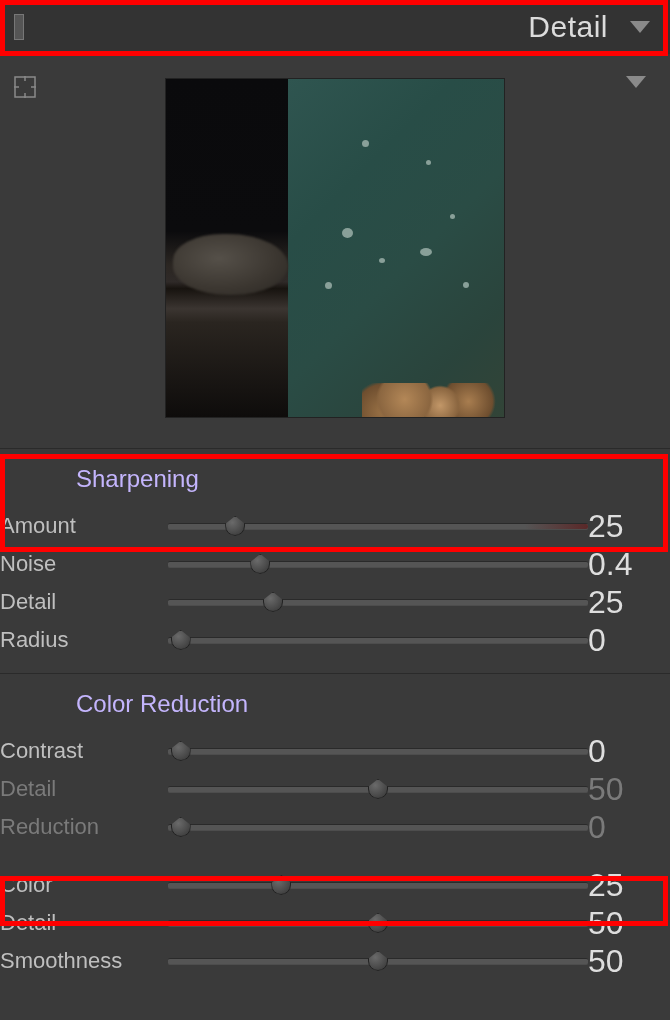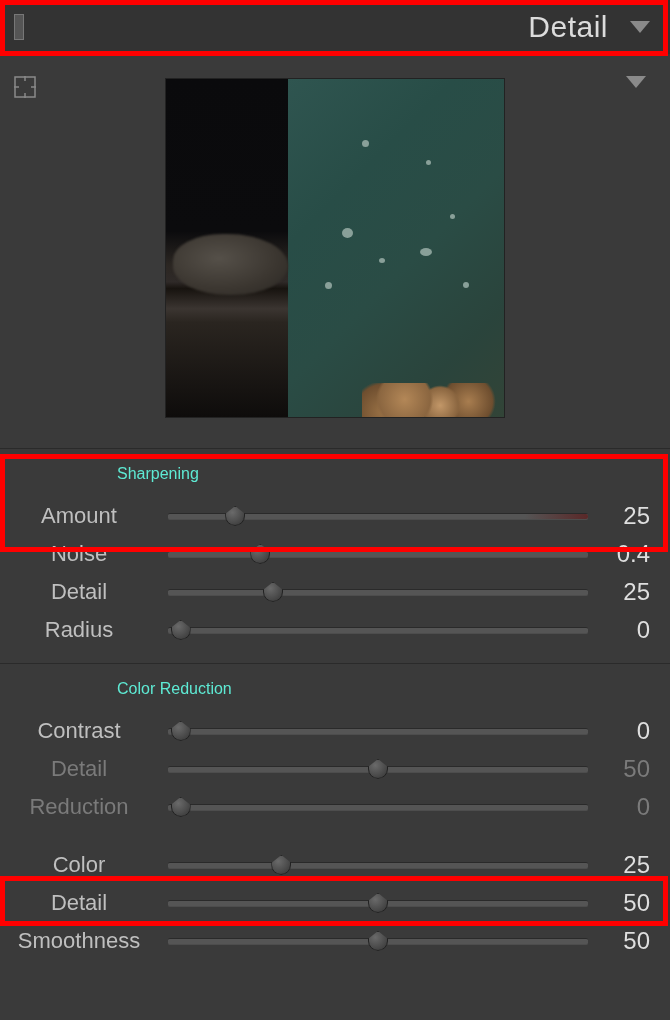--- a/index.html
+++ b/index.html
@@ -102,35 +102,35 @@
                 radial-gradient(circle at 15% 70%, #9a7246 0%, #6e4e2f 22%, transparent 25%);
   }
 
   .section {
     border-top: 1px solid #2a2a2a;
     padding: 16px 0 14px 0;
     background: #3a3a3a;
   }
   .section-title {
     text-align: left;
-    padding-left: 117px;
-    font-size: 16px;
+    padding-left: 76px;
+    font-size: 24px;
     font-weight: 300;
-    color: #5eead4;
+    color: #c4b5fd;
     margin-bottom: 14px;
   }
   .slider-row {
     display: flex;
     align-items: center;
     height: 38px;
     padding: 0 20px 0 0;
   }
   .slider-label {
     width: 168px;
-    text-align: center;
+    text-align: left;
     font-size: 22px;
     font-weight: 300;
     color: #bfbfbf;
     padding-right: 10px;
   }
   .dim .slider-label, .dim .slider-value { color: #7a7a7a; }
   .slider-track-wrap {
     flex: 1;
     position: relative;
     height: 18px;
@@ -161,22 +161,22 @@
     width: 20px;
     height: 20px;
     background: radial-gradient(circle at 35% 30%, #6a6a6a 0%, #4a4a4a 60%, #333 100%);
     border: 1px solid #222;
     border-radius: 3px 3px 50% 50%;
     transform: translate(-50%,-50%) rotate(0deg);
     clip-path: polygon(50% 0%, 100% 40%, 100% 85%, 50% 100%, 0% 85%, 0% 40%);
   }
   .slider-value {
     width: 62px;
-    text-align: right;
-    font-size: 24px;
+    text-align: left;
+    font-size: 32px;
     font-weight: 300;
     color: #dedede;
   }
   .spacer { height: 20px; }
 
   
   .hl {
     position: absolute;
     border: 5px solid #ff0000;
     pointer-events: none;

